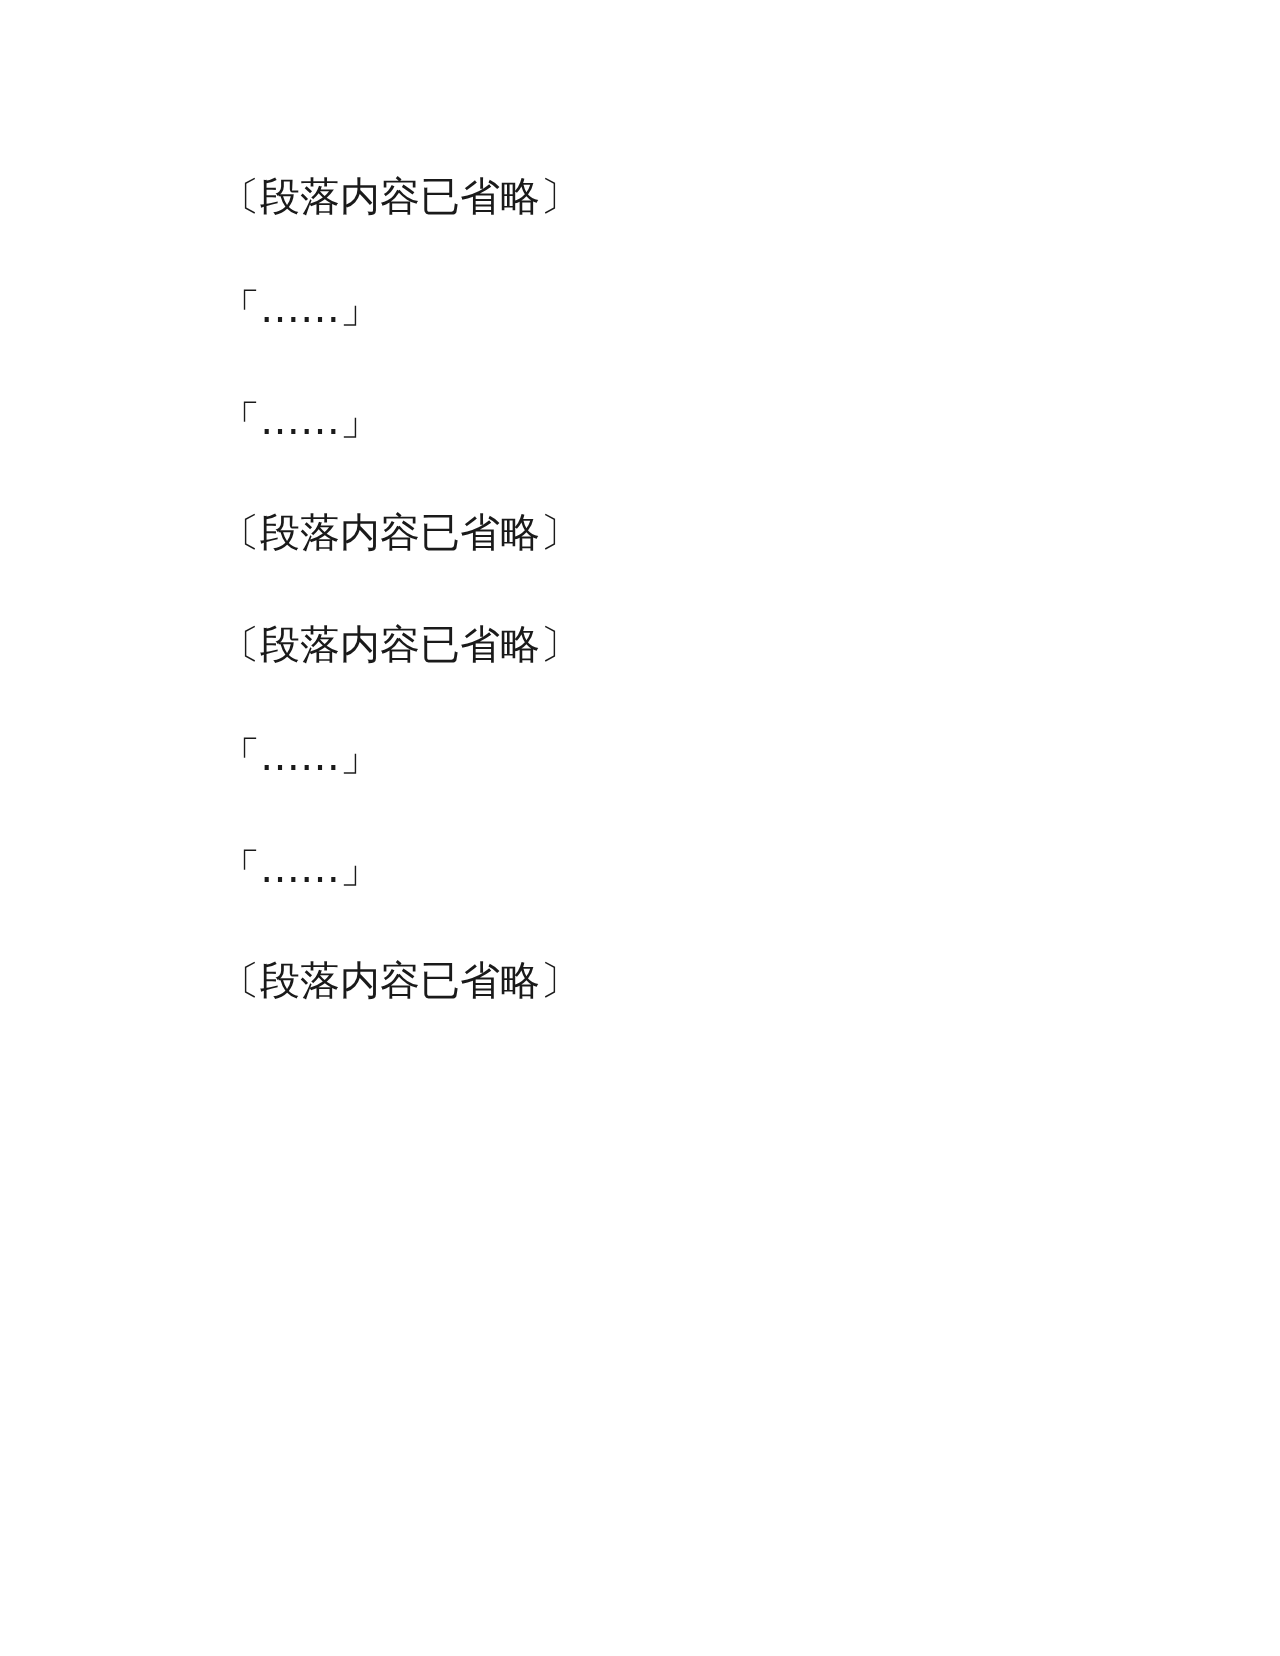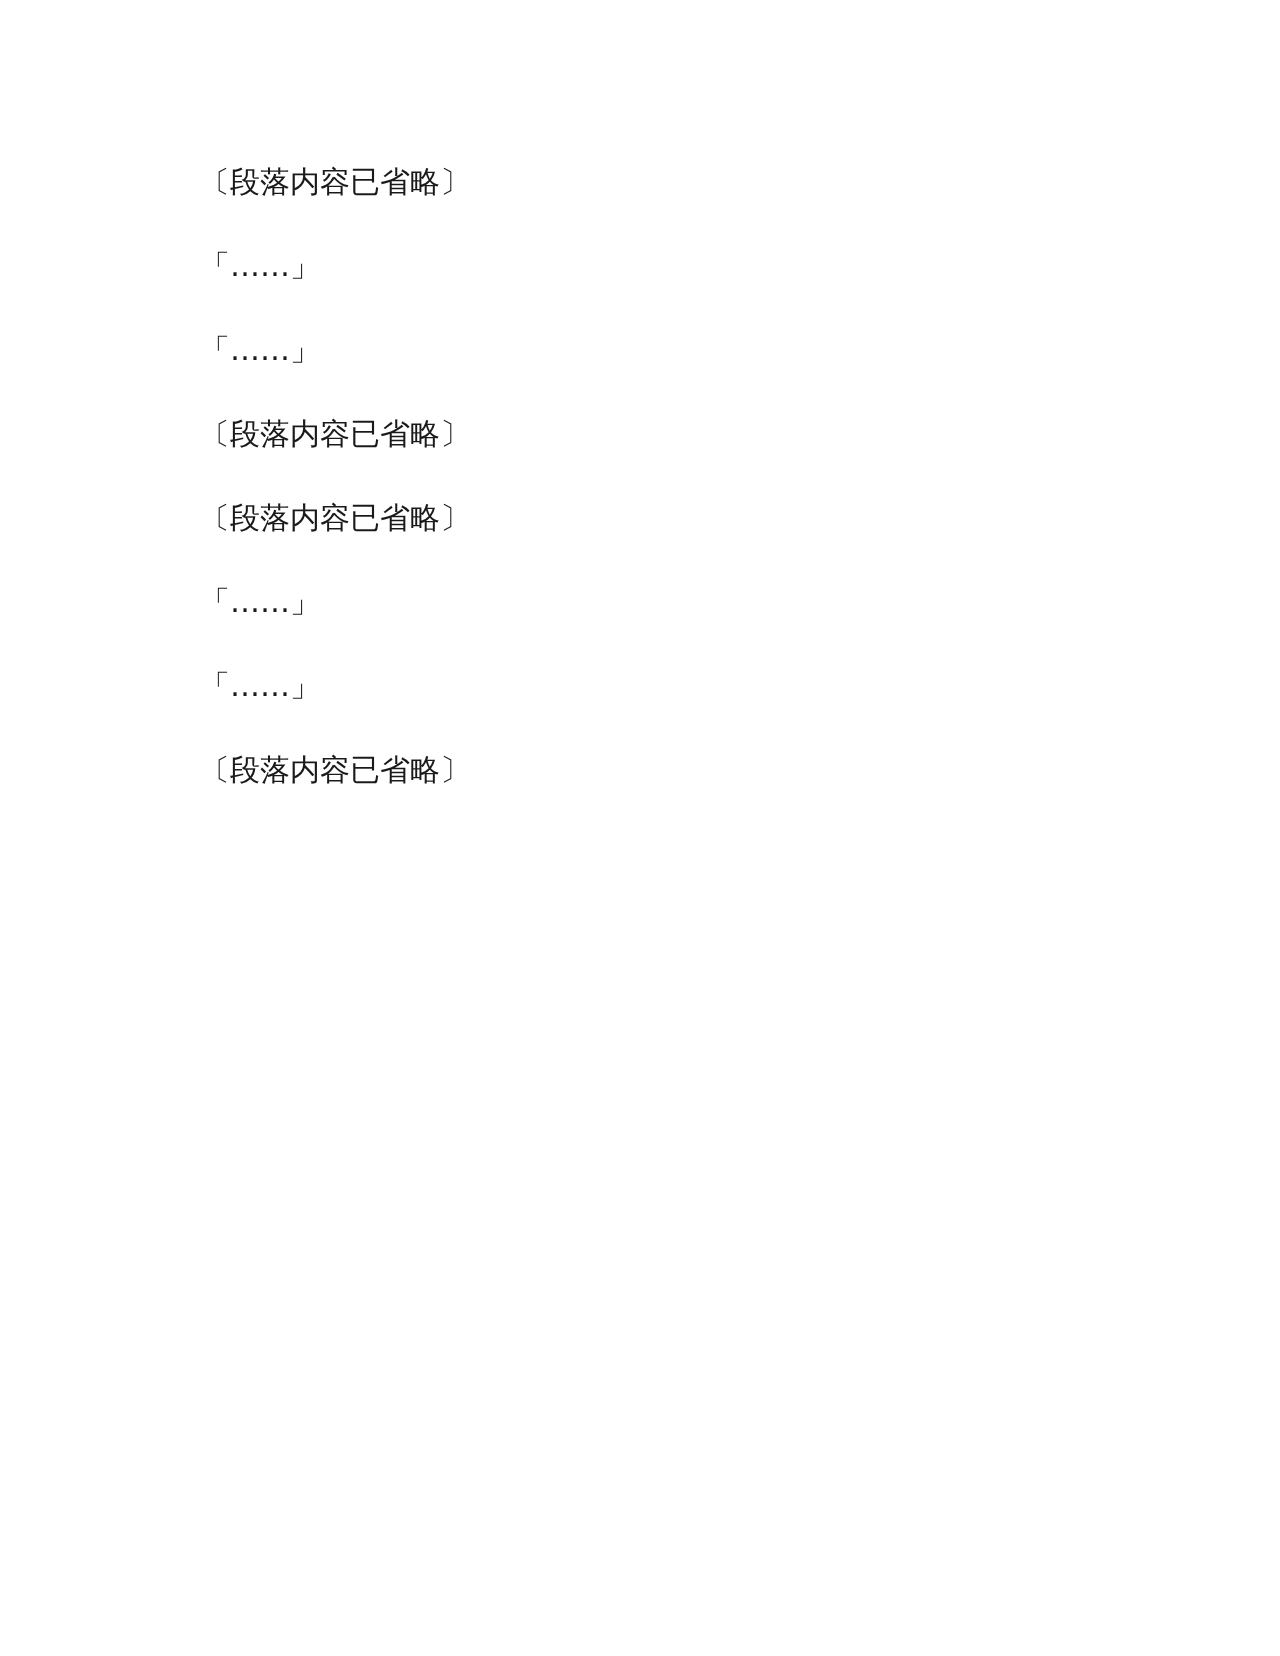--- a/index.html
+++ b/index.html
@@ -10,21 +10,21 @@
   }
   .page {
     width: 1280px;
     height: 1656px;
     background: #ffffff;
     box-sizing: border-box;
     padding: 140px 140px 0 140px;
     color: #1a1a1a;
   }
   .para {
-    font-size: 30px;
+    font-size: 40px;
     line-height: 2.8;
     text-indent: 2em;
     margin: 0;
     color: #1a1a1a;
   }
   .dialogue {
     text-indent: 2em;
   }
 </style>
 </head>

